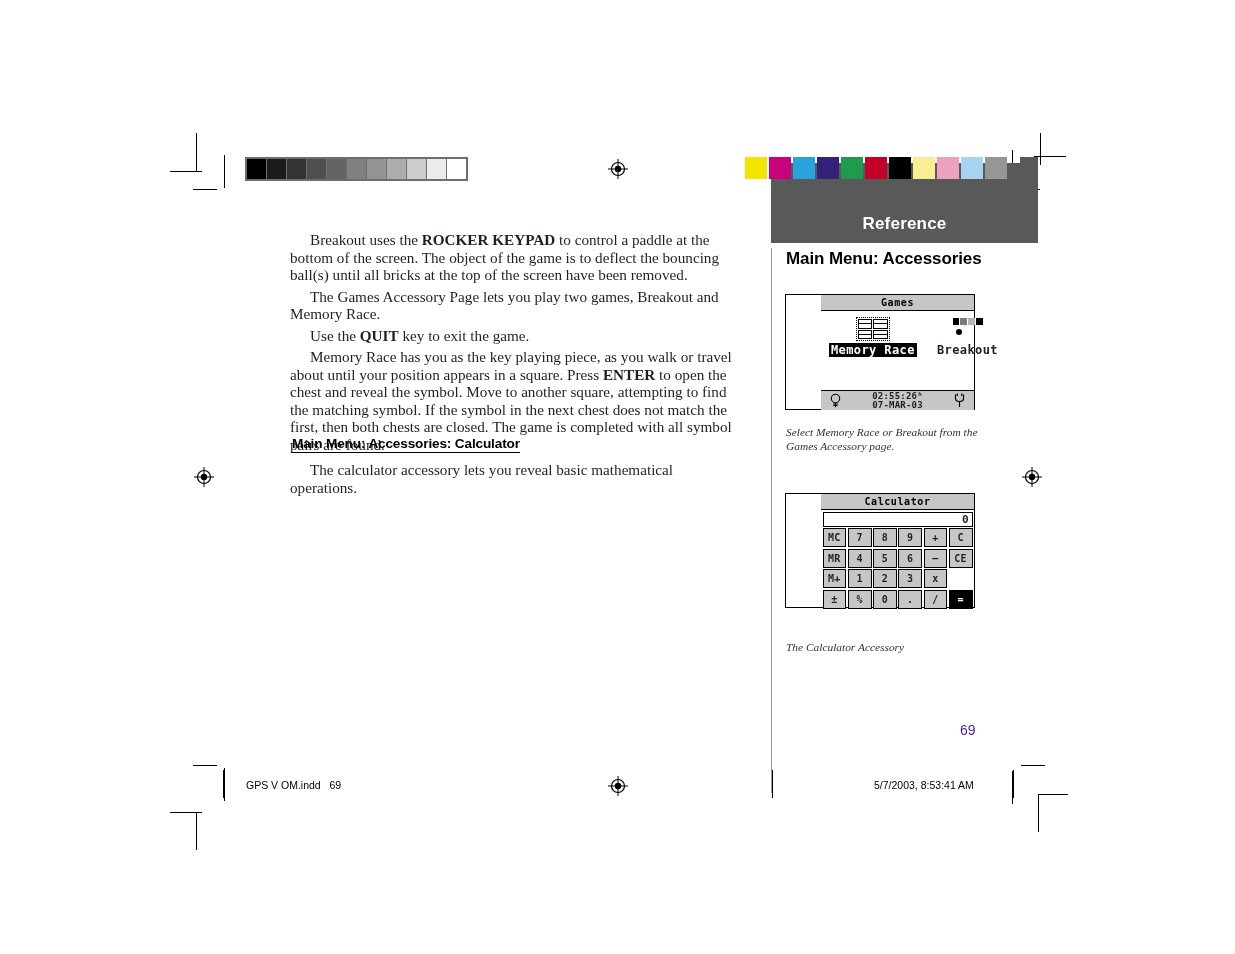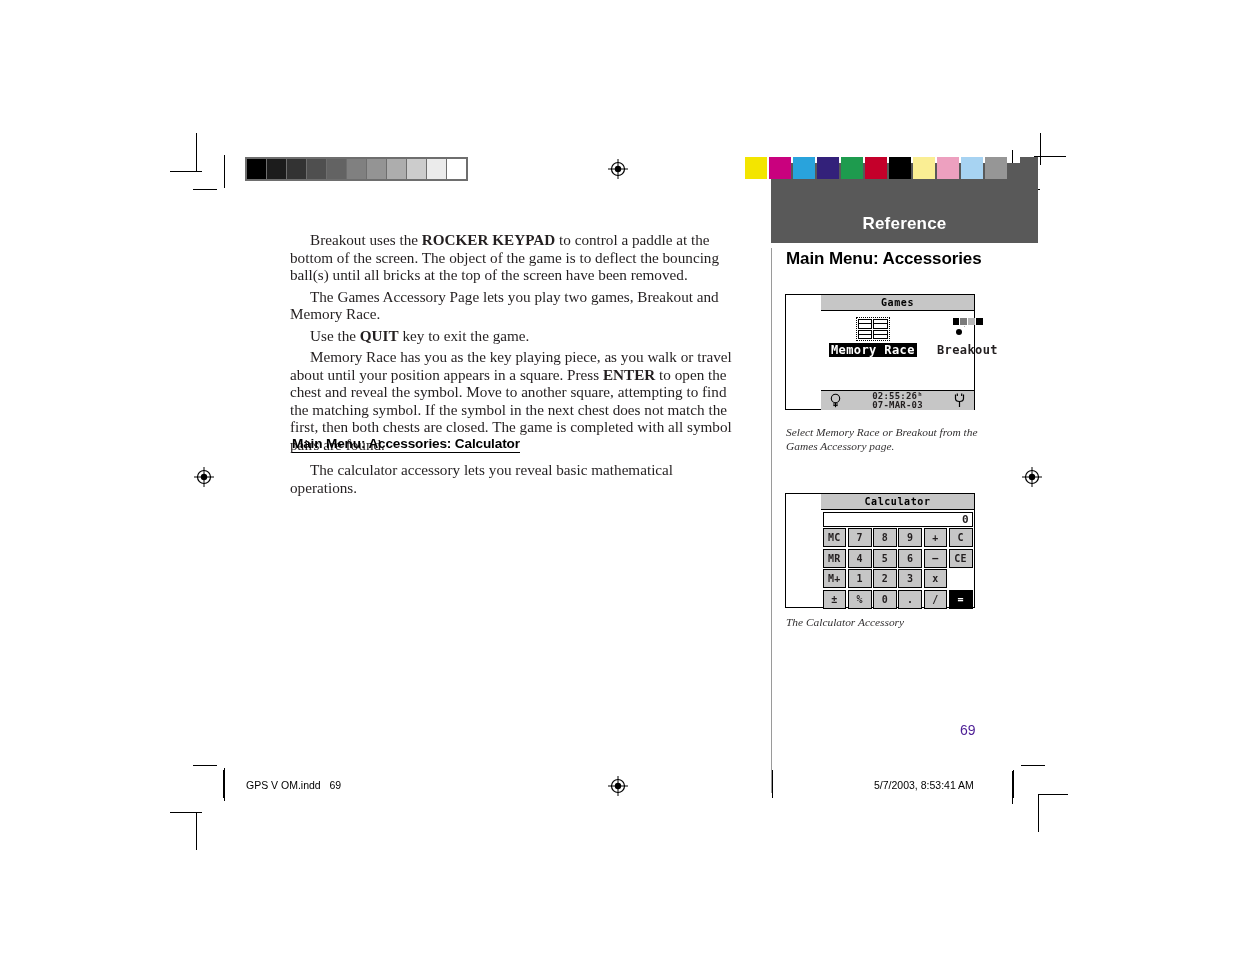--- a/index.html
+++ b/index.html
@@ -472,21 +472,21 @@
       <div class="calc-key blank"></div>
       <div class="calc-key">±</div>
       <div class="calc-key">%</div>
       <div class="calc-key">0</div>
       <div class="calc-key">.</div>
       <div class="calc-key">/</div>
       <div class="calc-key equals">=</div>
     </div>
 </div>
 
-<div class="caption" style="left:786px; top:615px;">The Calculator Accessory</div>
+<div class="caption" style="left:786px; top:640px;">The Calculator Accessory</div>
 
 <div class="page-num">69</div>
 
 <div class="crop-v" style="left:223px; top:770px; height:28px; background:#000;"></div>
 <div class="crop-v" style="left:1013px; top:770px; height:28px; background:#000;"></div>
 <div class="footer-text" style="left:246px; top:779px;">GPS V OM.indd   69</div>
 <div class="footer-text" style="left:874px; top:779px;">5/7/2003, 8:53:41 AM</div>
 <div class="crop-v" style="left:772px; top:770px; height:28px; background:#000;"></div>
 
 </body></html>

